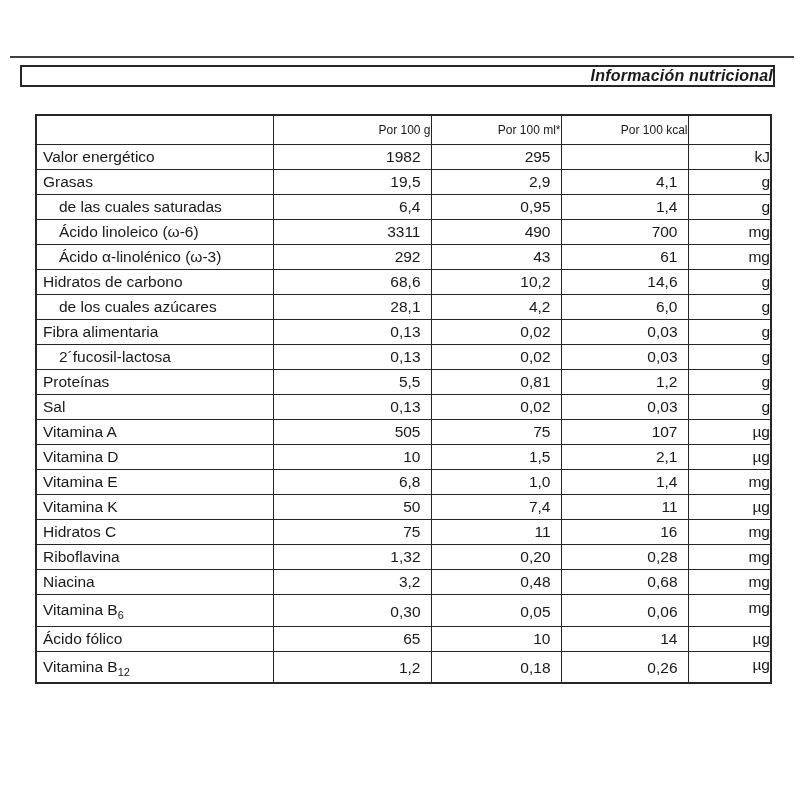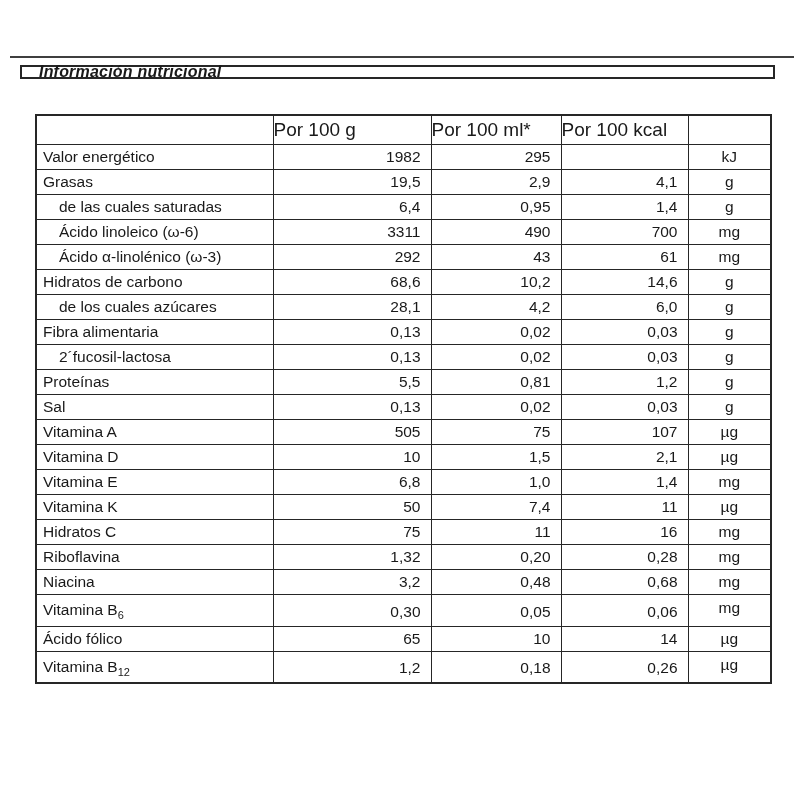--- a/index.html
+++ b/index.html
@@ -20,25 +20,26 @@
   .top-rule{
     position:absolute;
     left:10px;right:6px;top:56px;
     height:2px;
     background:#3f3f3f;
   }
 
   .title-box{
     position:absolute;
     left:20px;top:65px;
-    width:755px;height:14px;
+    width:755px;height:22px;
     border:2px solid var(--border);
     display:flex;align-items:center;
     padding-left:17px;
     background:#fff;
+    justify-content:flex-end;
   }
   .title-box .title{
     font-weight:bold;font-style:italic;
     font-size:16px;letter-spacing:0.2px;
   }
 
   table.nutrition{
     position:absolute;
     left:35px;top:114px;
     width:735px;
@@ -51,31 +52,31 @@
     border:1.6px solid var(--border);
     overflow:hidden;white-space:nowrap;
     vertical-align:middle;
     font-weight:normal;
   }
   tr.hdr{height:29px;}
   tr.r{height:25px;padding-left:30px;}
   tr.r.tall{height:32px;margin-left:16px;}
 
   th.h{
-    font-weight:bold;text-align:left;font-size:19px;
+    font-weight:bold;text-align:right;font-size:12px;
   }
   td.lbl{
     text-align:left;padding-left:6px;
   }
   td.lbl.indent{padding-left:22px;}
   td.val{
     text-align:right;padding-right:10px;
   }
   td.unit{
-    text-align:center;
+    text-align:right;
   }
   tr.tall td.val{vertical-align:bottom;padding-bottom:5px;}
   tr.tall td.unit{vertical-align:top;padding-top:4px;}
   sub.lblsub{font-size:11px;line-height:0;}
 </style>
 </head>
 <body>
 
 <div class="page">
 

